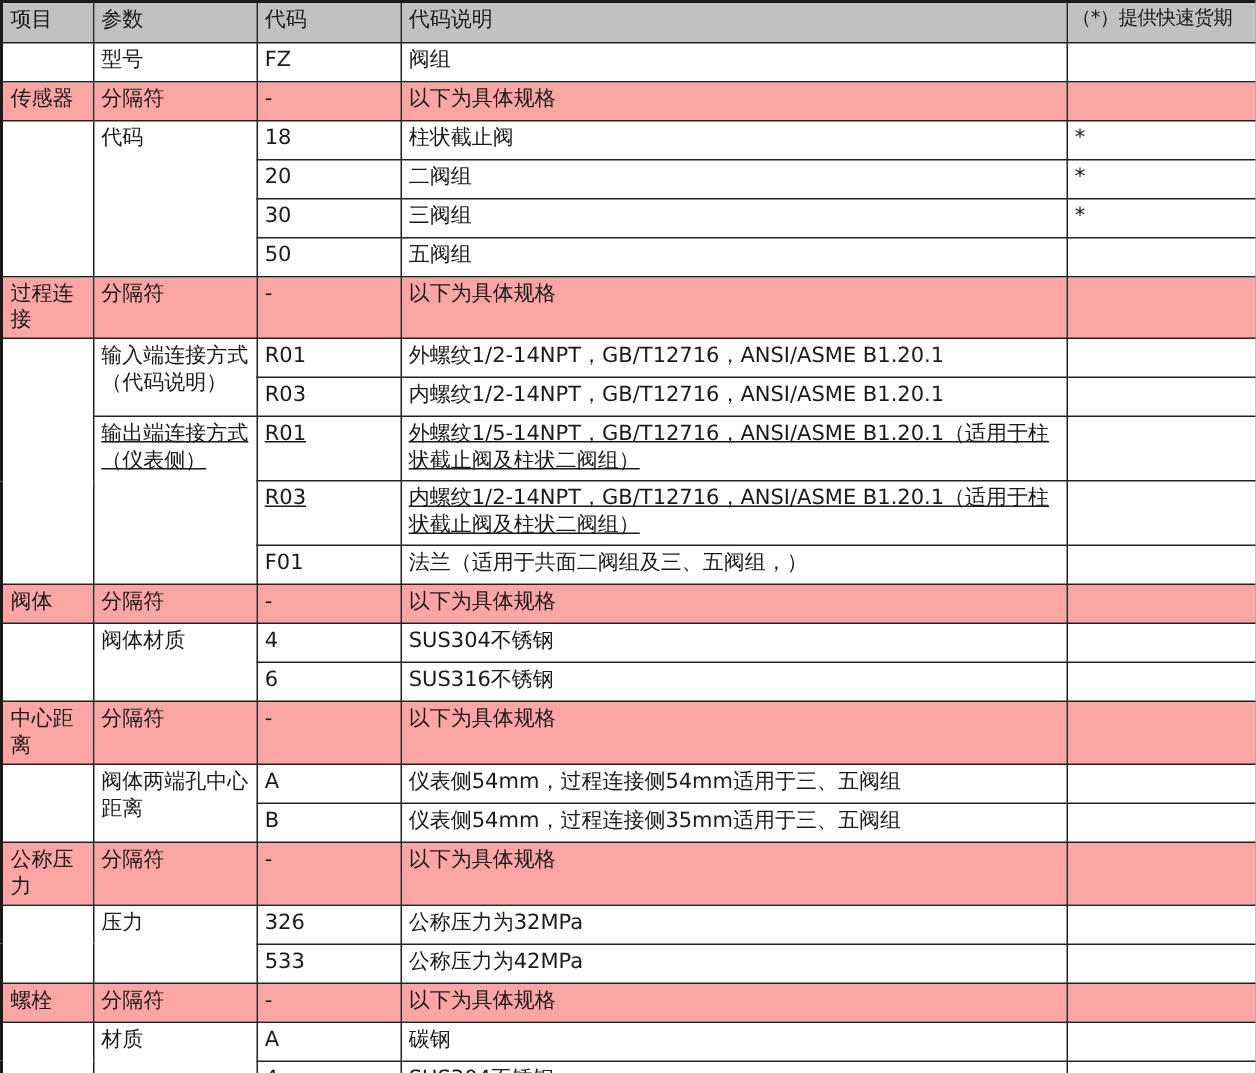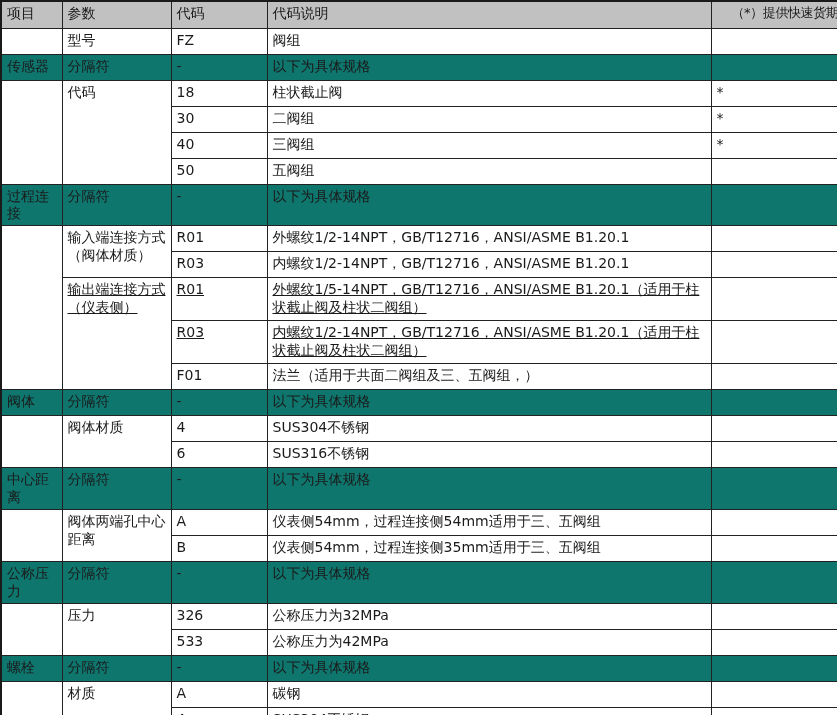--- a/index.html
+++ b/index.html
@@ -21,32 +21,32 @@
     border: 1px solid #222222;
     padding: 3px 4px 2px 5px;
     vertical-align: top;
     line-height: 1.28;
     overflow: hidden;
     word-break: break-all;
   }
   .spec-table tr { height: 26px; }
   .spec-table tr.hdr { height: 27px; }
   .spec-table tr.hdr td { background: #c1c1c1; }
-  .spec-table tr.sep td { background: #0f766e; }
+  .spec-table tr.sep td { background: #fca5a5; }
   .spec-table tr.tall { height: 43px; text-decoration: underline; }
   .c1 { width: 61px; }
   .c2 { width: 109px; }
   .c3 { width: 96px; }
   .c4 { width: 444px; }
   .c5 { width: 127px; }
   td.fast-hdr {
     font-size: 13px;
     letter-spacing: -0.4px;
     white-space: nowrap;
-    padding-left: 20px;
+    padding-left: 3px;
   }
 </style>
 </head>
 <body>
 
 <table class="spec-table">
   <colgroup>
     <col class="c1">
       <col class="c2">
       <col class="c3">
@@ -79,45 +79,45 @@
       <td></td>
     </tr>
     <tr>
       <td rowspan="4"></td>
       <td rowspan="4">代码</td>
       <td>18</td>
       <td>柱状截止阀</td>
       <td>*</td>
     </tr>
     <tr>
-      <td>30</td>
+      <td>20</td>
       <td>二阀组</td>
       <td>*</td>
     </tr>
     <tr>
-      <td>40</td>
+      <td>30</td>
       <td>三阀组</td>
       <td>*</td>
     </tr>
     <tr>
       <td>50</td>
       <td>五阀组</td>
       <td></td>
     </tr>
 
     <tr class="sep">
       <td>过程连接</td>
       <td>分隔符</td>
       <td>-</td>
       <td>以下为具体规格</td>
       <td></td>
     </tr>
     <tr>
       <td rowspan="5"></td>
-      <td rowspan="2">输入端连接方式（阀体材质）</td>
+      <td rowspan="2">输入端连接方式（代码说明）</td>
       <td>R01</td>
       <td>外螺纹1/2-14NPT，GB/T12716，ANSI/ASME B1.20.1</td>
       <td></td>
     </tr>
     <tr>
       <td>R03</td>
       <td>内螺纹1/2-14NPT，GB/T12716，ANSI/ASME B1.20.1</td>
       <td></td>
     </tr>
     <tr class="tall">

